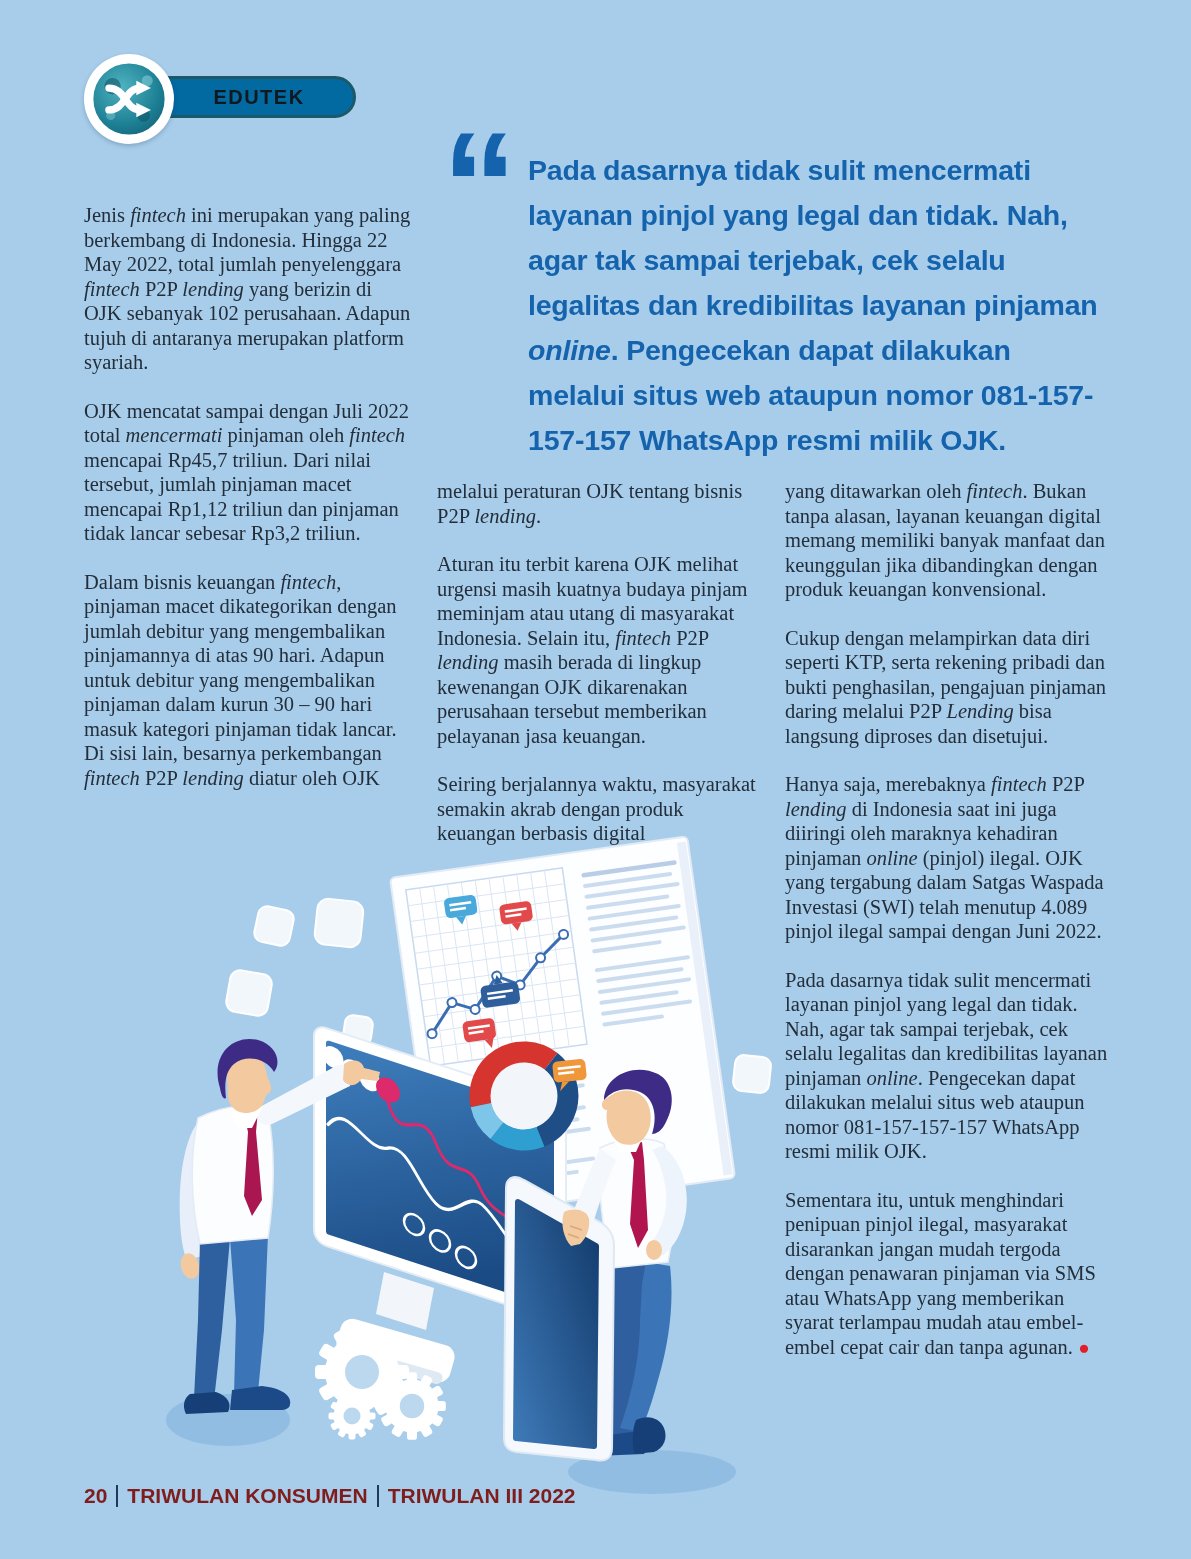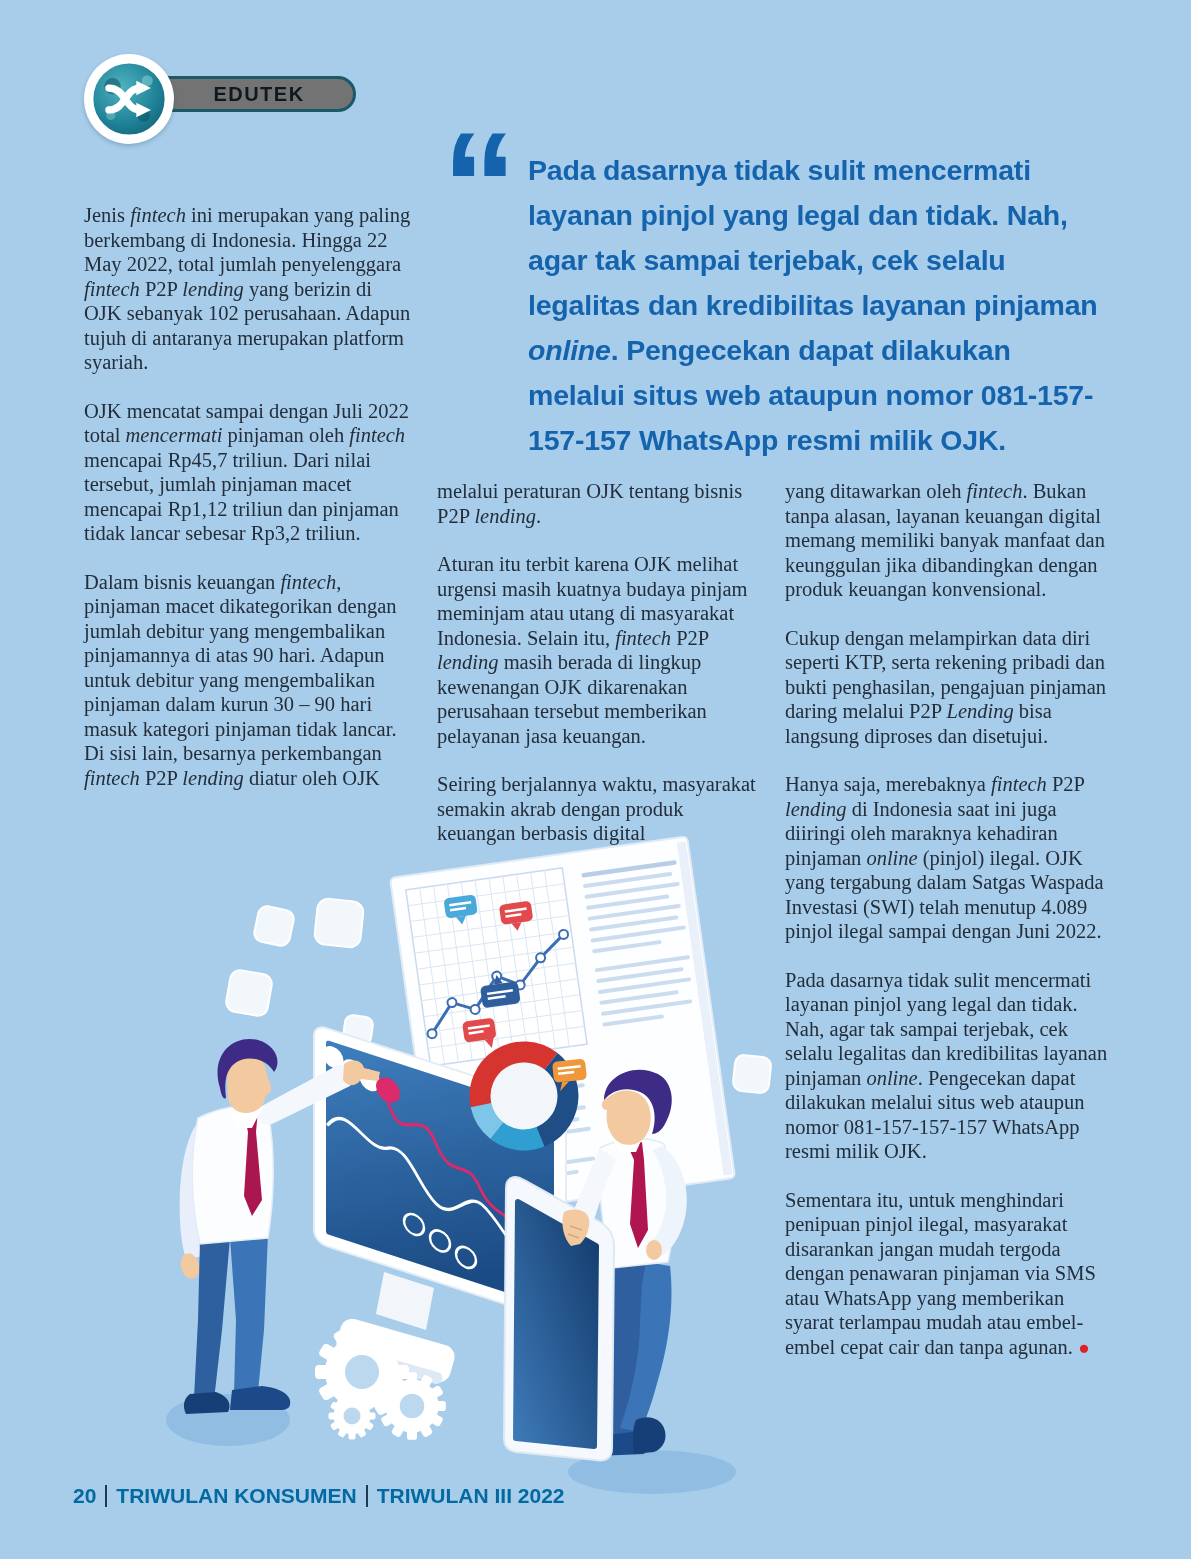--- a/index.html
+++ b/index.html
@@ -8,22 +8,22 @@
     width:1191px;height:1559px;
     background:#a7cdea;
     overflow:hidden;
     font-family:"Liberation Serif",serif;
   }
   .illustration{position:absolute;inset:0;width:1191px;height:1559px;z-index:0;pointer-events:none;}
 
   
   .brand{position:absolute;left:84px;top:54px;z-index:3;width:320px;height:92px;}
   .brand-pill{
-    position:absolute;left:26px;top:22px;width:246px;height:36px;
-    background:#737373;border:3px solid #1b5968;border-radius:24px;
+    position:absolute;left:26px;top:22px;width:246px;height:42px;
+    background:#0369a1;border:3px solid #1b5968;border-radius:24px;
     display:flex;align-items:center;justify-content:center;
     padding-left:52px;box-sizing:border-box;
   }
   .brand-pill span{
     font-family:"Liberation Sans",sans-serif;font-weight:700;
     font-size:20px;letter-spacing:1.5px;color:#101820;
   }
   .logo-circle{
     position:absolute;left:0;top:0;width:90px;height:90px;border-radius:50%;
     background:#ffffff;box-shadow:0 2px 4px rgba(20,60,90,.25);
@@ -51,24 +51,24 @@
   }
   .col p{margin:0 0 24px 0;}
   .col i{font-style:italic;margin-top:47px;}
   .col-left{left:84px;top:203px;}
   .col-middle{left:437px;top:479px;}
   .col-right{left:785px;top:479px;}
   .seg-red{color:#e01f26;font-size:19px;}
 
   
   .footer{
-    position:absolute;left:73px;top:1484px;z-index:2;
+    position:absolute;left:84px;top:1484px;z-index:2;
     display:flex;align-items:center;
     font-family:"Liberation Sans",sans-serif;font-weight:700;
-    font-size:21px;color:#0369a1;letter-spacing:0px;
+    font-size:21px;color:#7f1d1d;letter-spacing:0px;
   }
   .footer .bar{display:inline-block;width:2px;height:22px;background:#0f2a47;margin:0 9px;opacity:.9;}
 </style>
 </head>
 <body>
 
 <div class="page">
 
   <svg class="illustration" viewBox="0 0 1191 1559" xmlns="http://www.w3.org/2000/svg">
     <defs>

